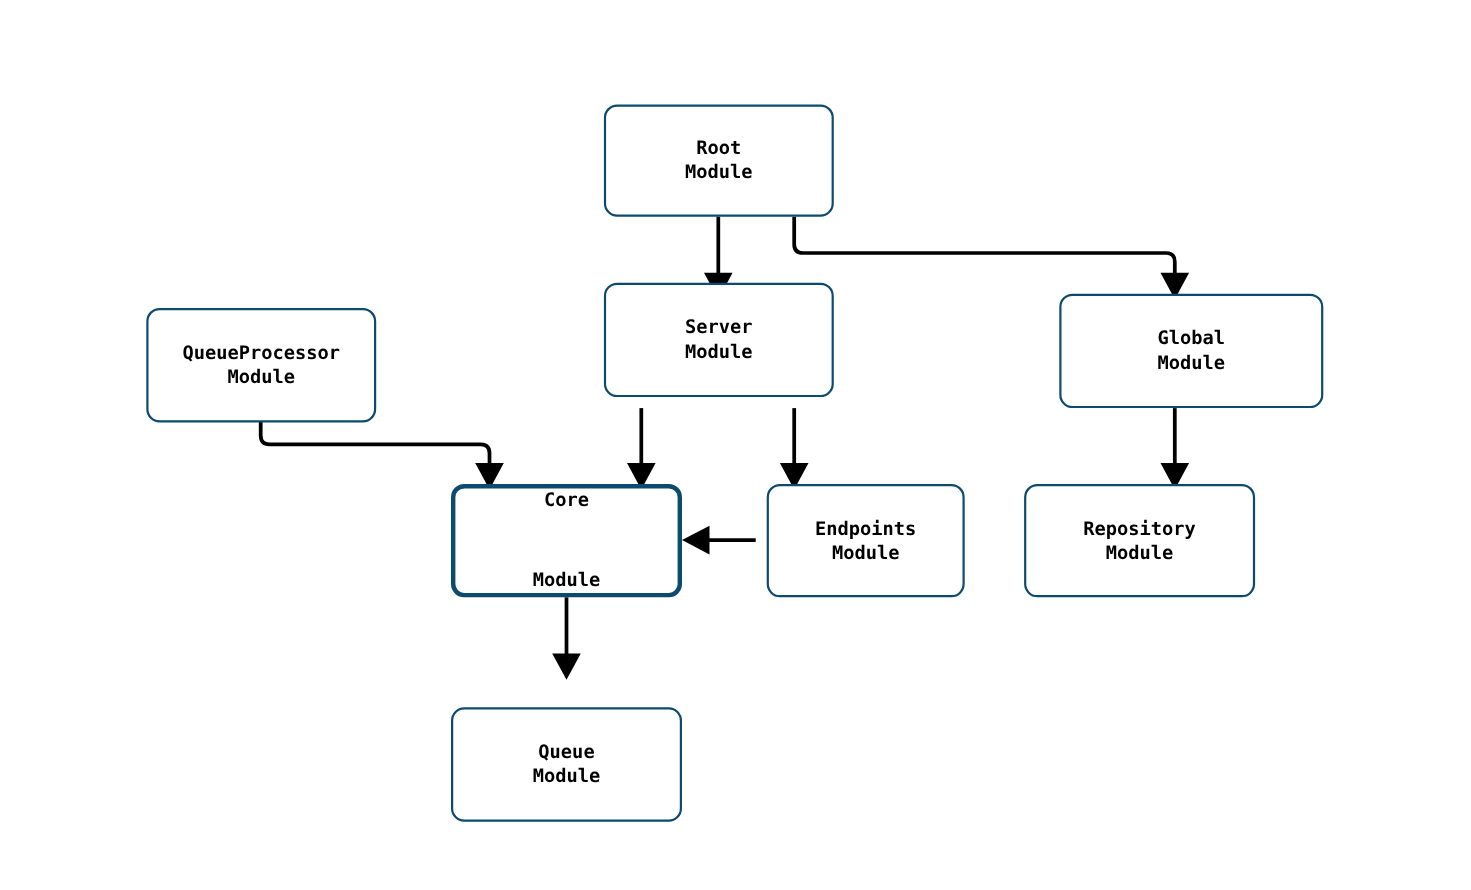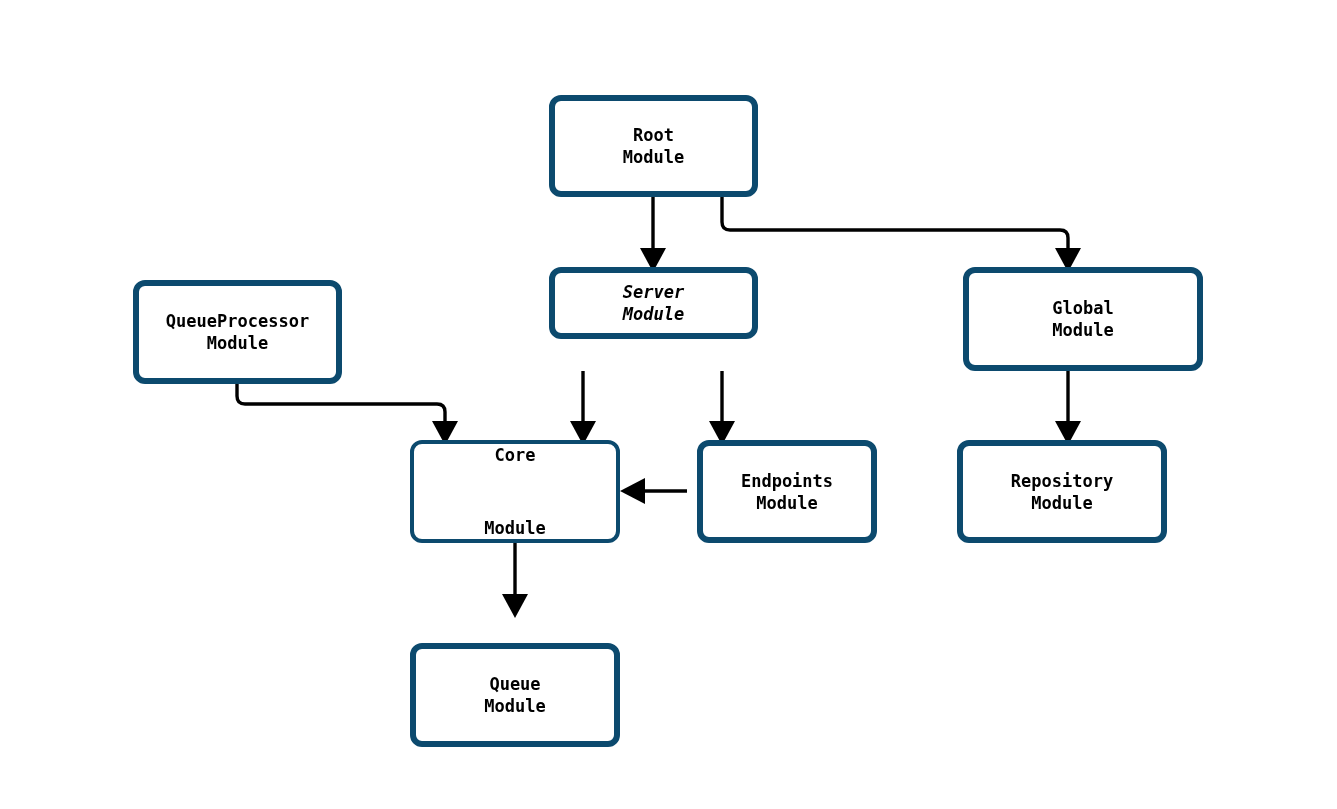--- a/index.html
+++ b/index.html
@@ -20,21 +20,21 @@
     left: 0;
     top: 0;
     width: 1337px;
     height: 809px;
     pointer-events: none;
   }
   .node {
     position: absolute;
     box-sizing: border-box;
     background: #ffffff;
-    border: 6px solid #0c4a6e;
+    border: 2px solid #0c4a6e;
     border-radius: 12px;
     display: flex;
     flex-direction: column;
     align-items: center;
     justify-content: center;
     z-index: 2;
   }
   .node.emphasis {
     border-width: 4px;
     justify-content: space-between;
@@ -105,41 +105,41 @@
   <div class="node" id="node-root" style="left: 549px; top: 95px; width: 209px; height: 102px;">
     <span class="node-label">Root</span>
     <span class="node-label">Module</span>
   </div>
 
   <div class="node" id="node-queueprocessor" style="left: 133px; top: 280px; width: 209px; height: 104px; align-items: center;">
     <span class="node-label">QueueProcessor</span>
     <span class="node-label">Module</span>
   </div>
 
-  <div class="node" id="node-server" style="left: 549px; top: 267px; width: 209px; height: 72px; font-style: italic;">
+  <div class="node" id="node-server" style="left: 549px; top: 257px; width: 209px; height: 104px;">
     <span class="node-label">Server</span>
     <span class="node-label">Module</span>
   </div>
 
   <div class="node" id="node-global" style="left: 963px; top: 267px; width: 240px; height: 104px;">
     <span class="node-label">Global</span>
     <span class="node-label">Module</span>
   </div>
 
   <div class="node emphasis" id="node-core" style="left: 410px; top: 440px; width: 210px; height: 103px;">
     <span class="node-label">Core</span>
     <span class="node-label">Module</span>
   </div>
 
   <div class="node" id="node-endpoints" style="left: 697px; top: 440px; width: 180px; height: 103px;">
     <span class="node-label">Endpoints</span>
     <span class="node-label">Module</span>
   </div>
 
-  <div class="node" id="node-repository" style="left: 957px; top: 440px; width: 210px; height: 103px;">
+  <div class="node" id="node-repository" style="left: 931px; top: 440px; width: 210px; height: 103px;">
     <span class="node-label">Repository</span>
     <span class="node-label">Module</span>
   </div>
 
   <div class="node" id="node-queue" style="left: 410px; top: 613px; width: 210px; height: 104px; margin-top: 30px;">
     <span class="node-label">Queue</span>
     <span class="node-label">Module</span>
   </div>
 
 </div>

